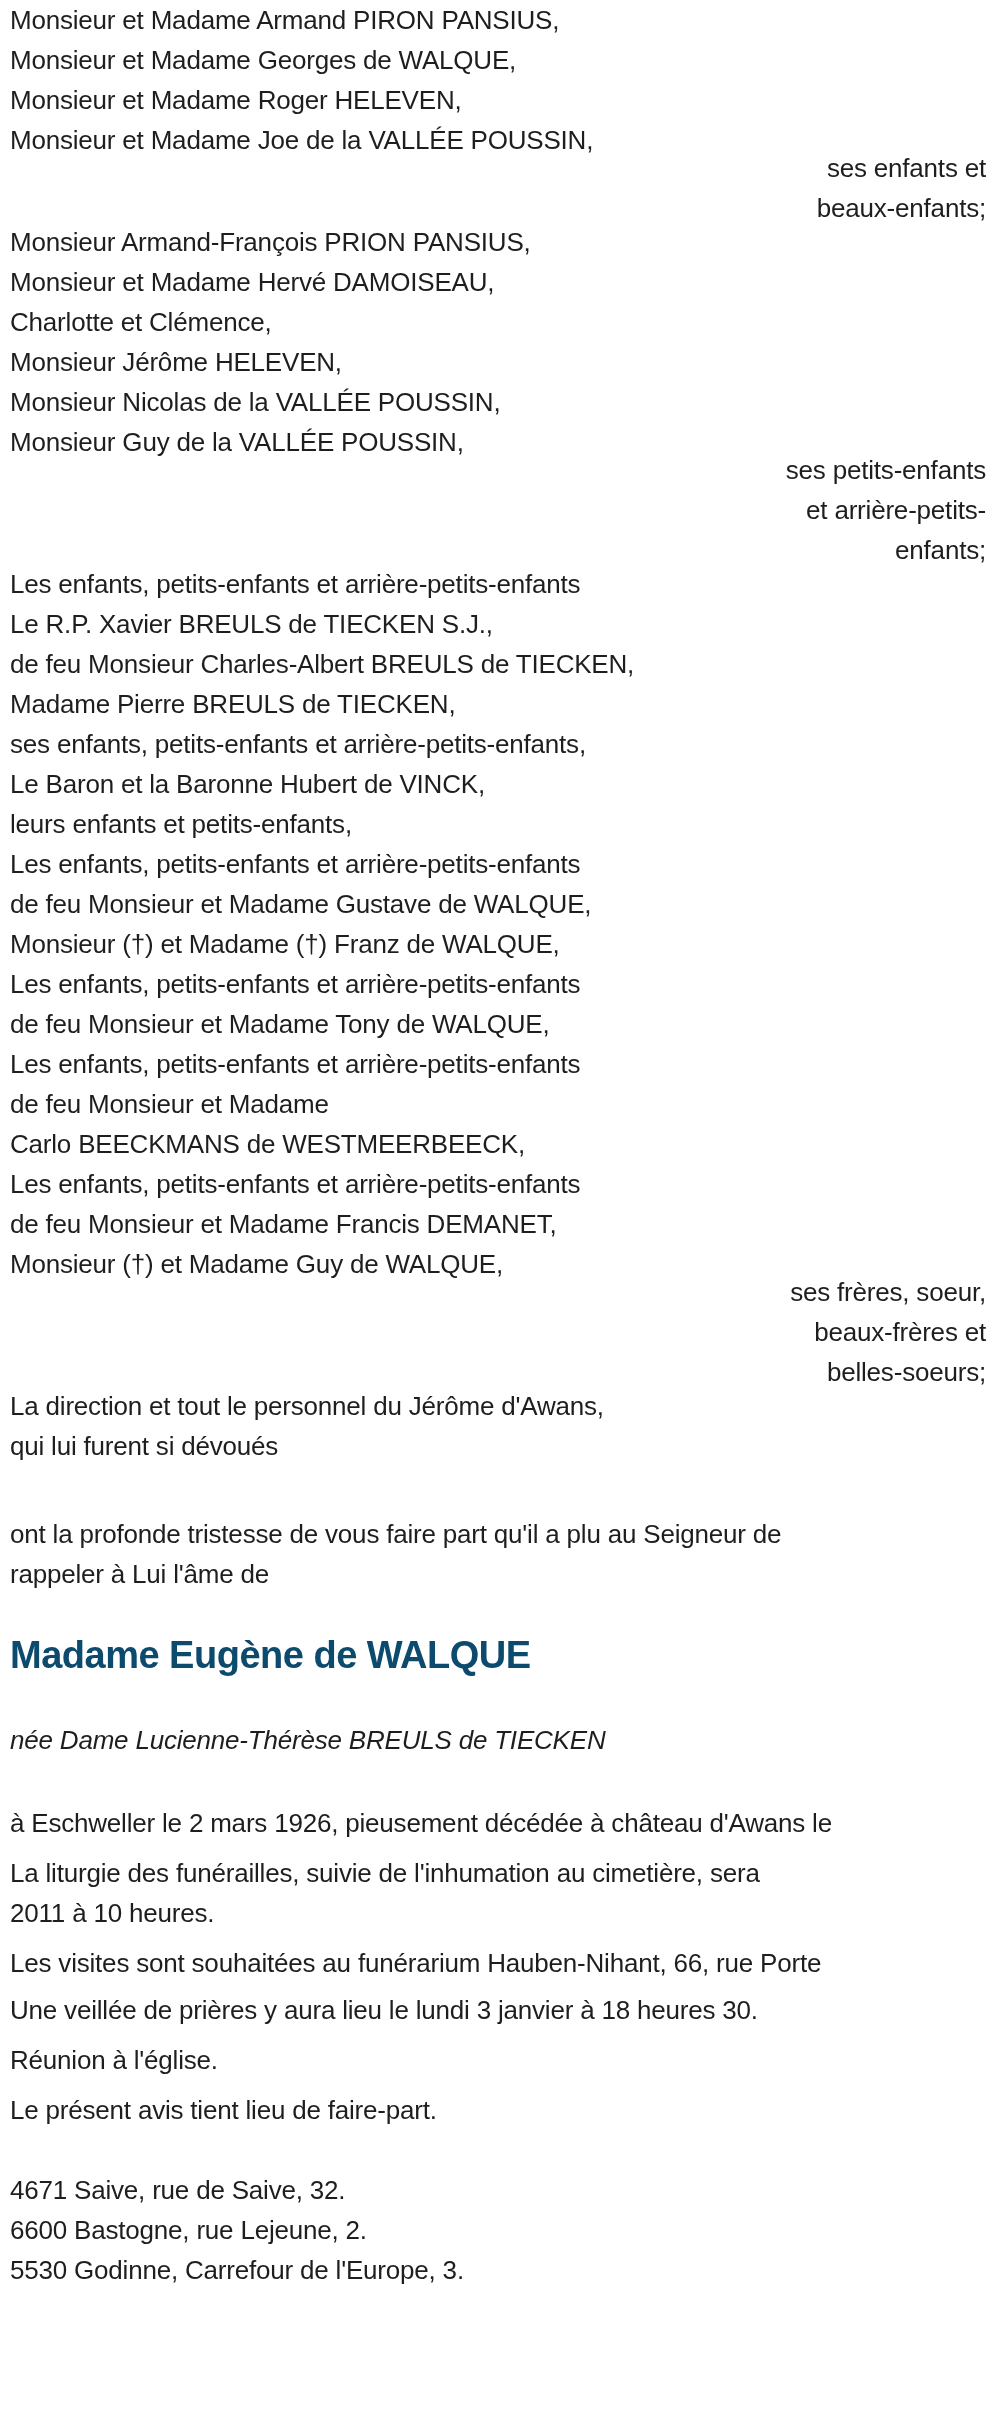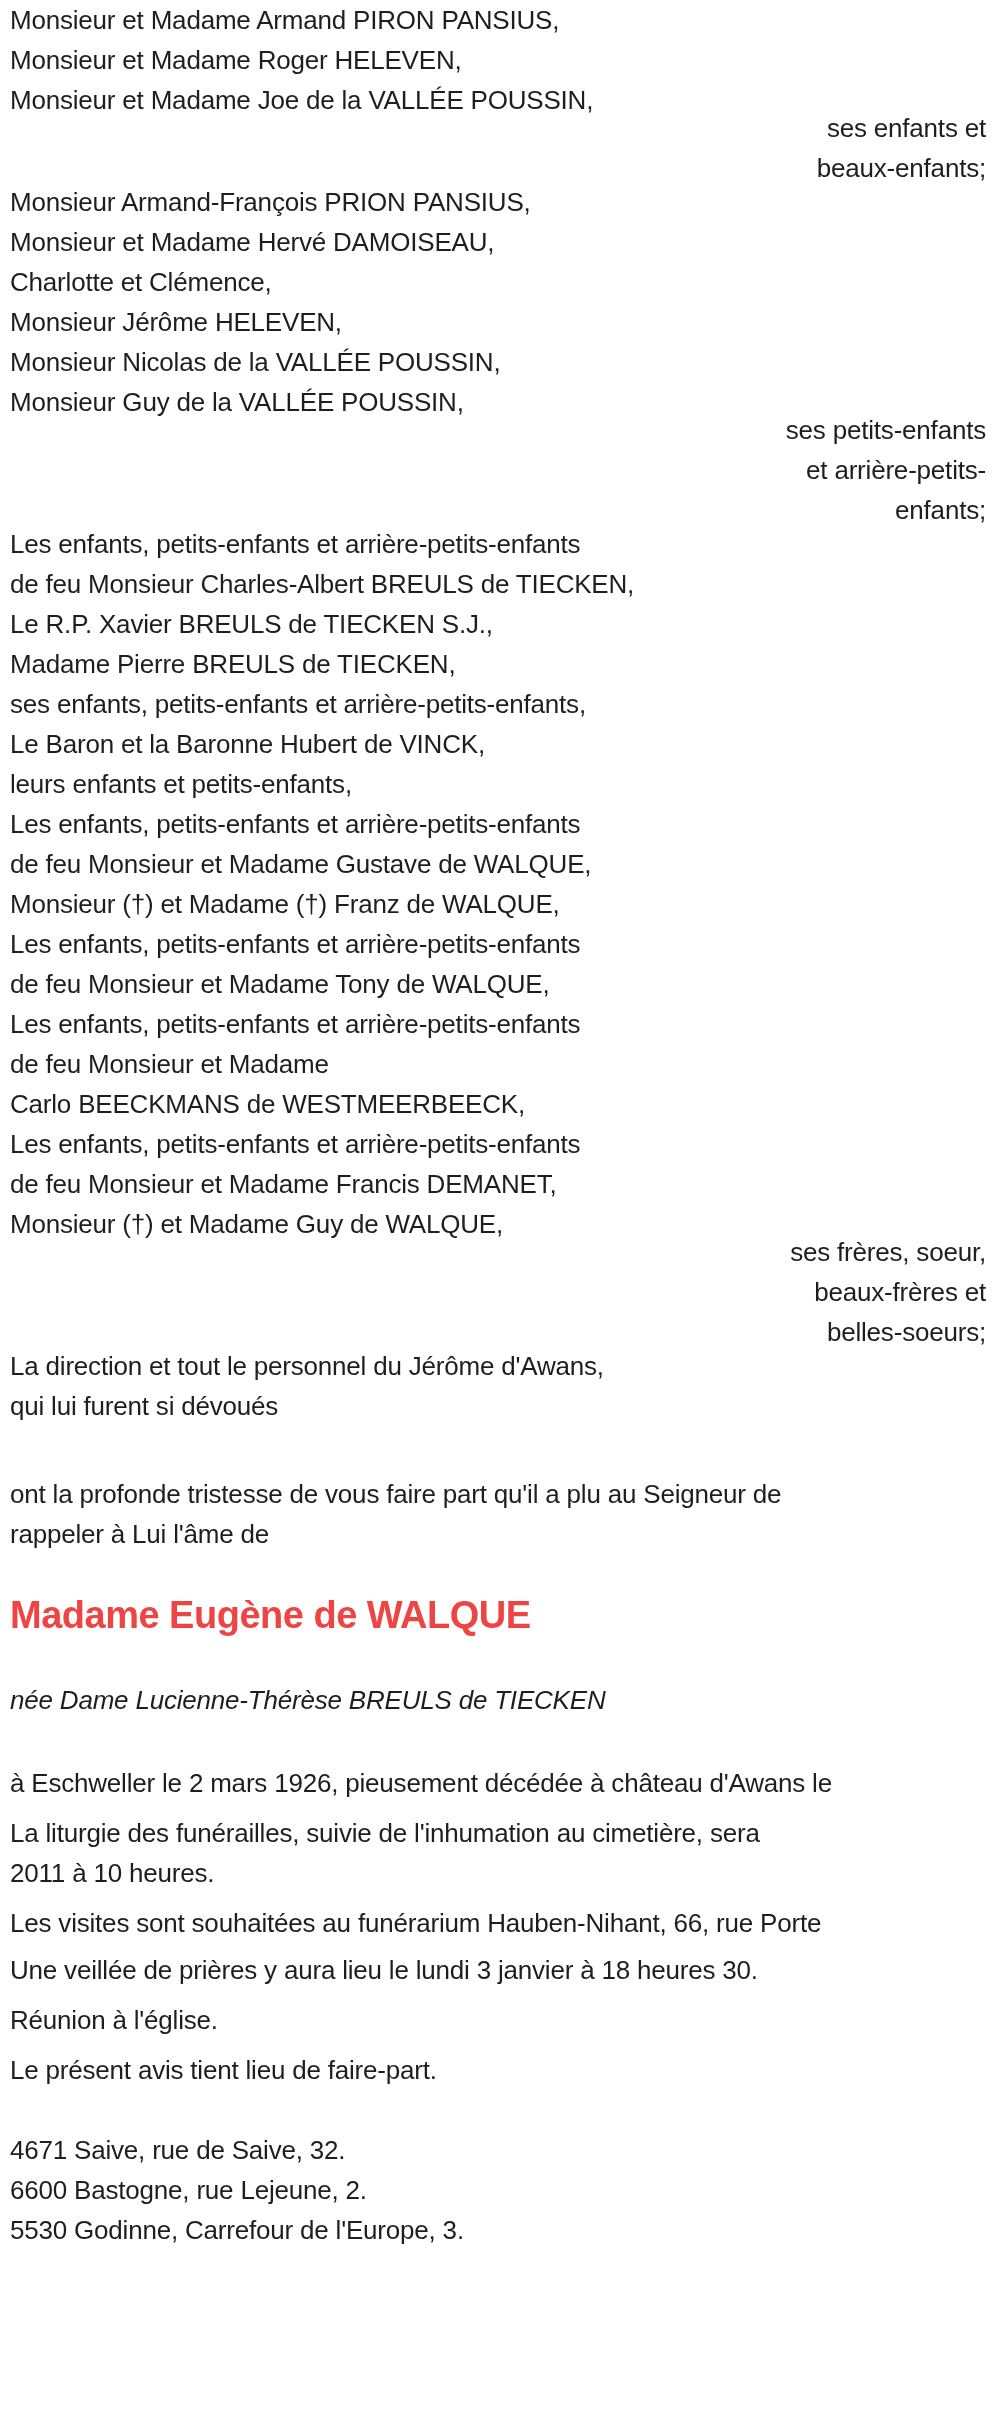--- a/index.html
+++ b/index.html
@@ -20,37 +20,38 @@
     text-align: right;
     margin-top: -12px;
     margin-bottom: -6px;
   }
   .name {
     margin: 33px 0 0 0;
     font-weight: bold;
     font-size: 38px;
     line-height: 56px;
     letter-spacing: -0.5px;
-    color: #ef4444;
+    color: #0c4a6e;
     white-space: nowrap;
   }
   .mt48 { margin-top: 48px; }
   .mt37 { margin-top: 37px; font-style: italic; }
   .mt43 { margin-top: 43px; }
   .mt10 { margin-top: 10px; }
   .mt7  { margin-top: 7px;  }
   .mt40 { margin-top: 40px; }
 </style>
 </head>
 <body>
 
 <main>
 
   <section>
     <div class="line">Monsieur et Madame Armand PIRON PANSIUS,</div>
+    <div class="line">Monsieur et Madame Georges de WALQUE,</div>
     <div class="line">Monsieur et Madame Roger HELEVEN,</div>
     <div class="line">Monsieur et Madame Joe de la VALLÉE POUSSIN,</div>
   </section>
   <div class="relation">
     <div class="line">ses enfants et</div>
     <div class="line">beaux-enfants;</div>
   </div>
 
   <section>
     <div class="line">Monsieur Armand-François PRION PANSIUS,</div>
@@ -61,22 +62,22 @@
     <div class="line">Monsieur Guy de la VALLÉE POUSSIN,</div>
   </section>
   <div class="relation">
     <div class="line">ses petits-enfants</div>
     <div class="line">et arrière-petits-</div>
     <div class="line">enfants;</div>
   </div>
 
   <section>
     <div class="line">Les enfants, petits-enfants et arrière-petits-enfants</div>
+    <div class="line">Le R.P. Xavier BREULS de TIECKEN S.J.,</div>
     <div class="line">de feu Monsieur Charles-Albert BREULS de TIECKEN,</div>
-    <div class="line">Le R.P. Xavier BREULS de TIECKEN S.J.,</div>
     <div class="line">Madame Pierre BREULS de TIECKEN,</div>
     <div class="line">ses enfants, petits-enfants et arrière-petits-enfants,</div>
     <div class="line">Le Baron et la Baronne Hubert de VINCK,</div>
     <div class="line">leurs enfants et petits-enfants,</div>
     <div class="line">Les enfants, petits-enfants et arrière-petits-enfants</div>
     <div class="line">de feu Monsieur et Madame Gustave de WALQUE,</div>
     <div class="line">Monsieur (†) et Madame (†) Franz de WALQUE,</div>
     <div class="line">Les enfants, petits-enfants et arrière-petits-enfants</div>
     <div class="line">de feu Monsieur et Madame Tony de WALQUE,</div>
     <div class="line">Les enfants, petits-enfants et arrière-petits-enfants</div>

